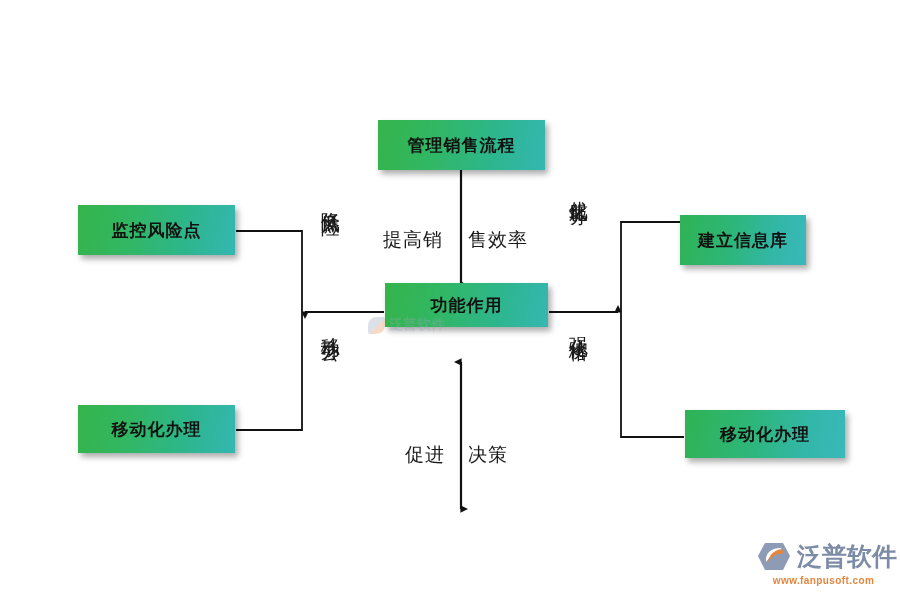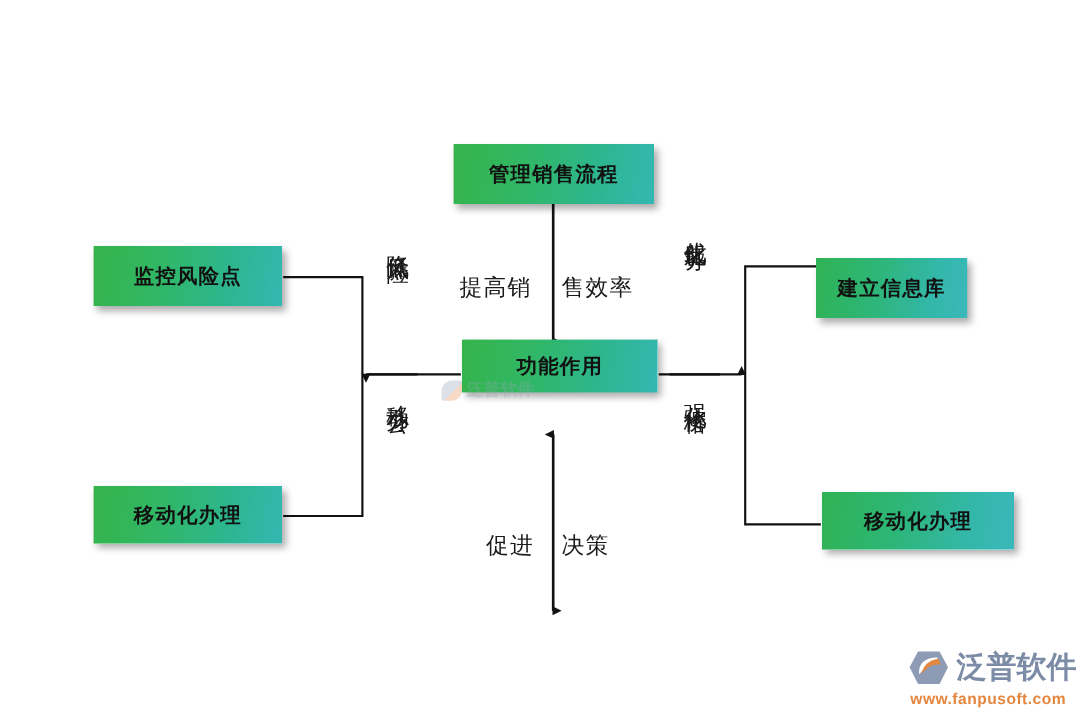--- a/index.html
+++ b/index.html
@@ -138,21 +138,21 @@
   }
   #brand .brand-text {
     font-size: 25px;
     font-weight: bold;
     color: #7d8ca6;
     letter-spacing: 0px;
     line-height: 1;
   }
   #brand .brand-url {
     margin-top: 3px;
-    font-size: 13px;
+    font-size: 10px;
     font-weight: bold;
     color: #e3863f;
     letter-spacing: 0.4px;
     text-align: center;
     width: 133px;
   }
 </style>
 </head>
 <body>
 

